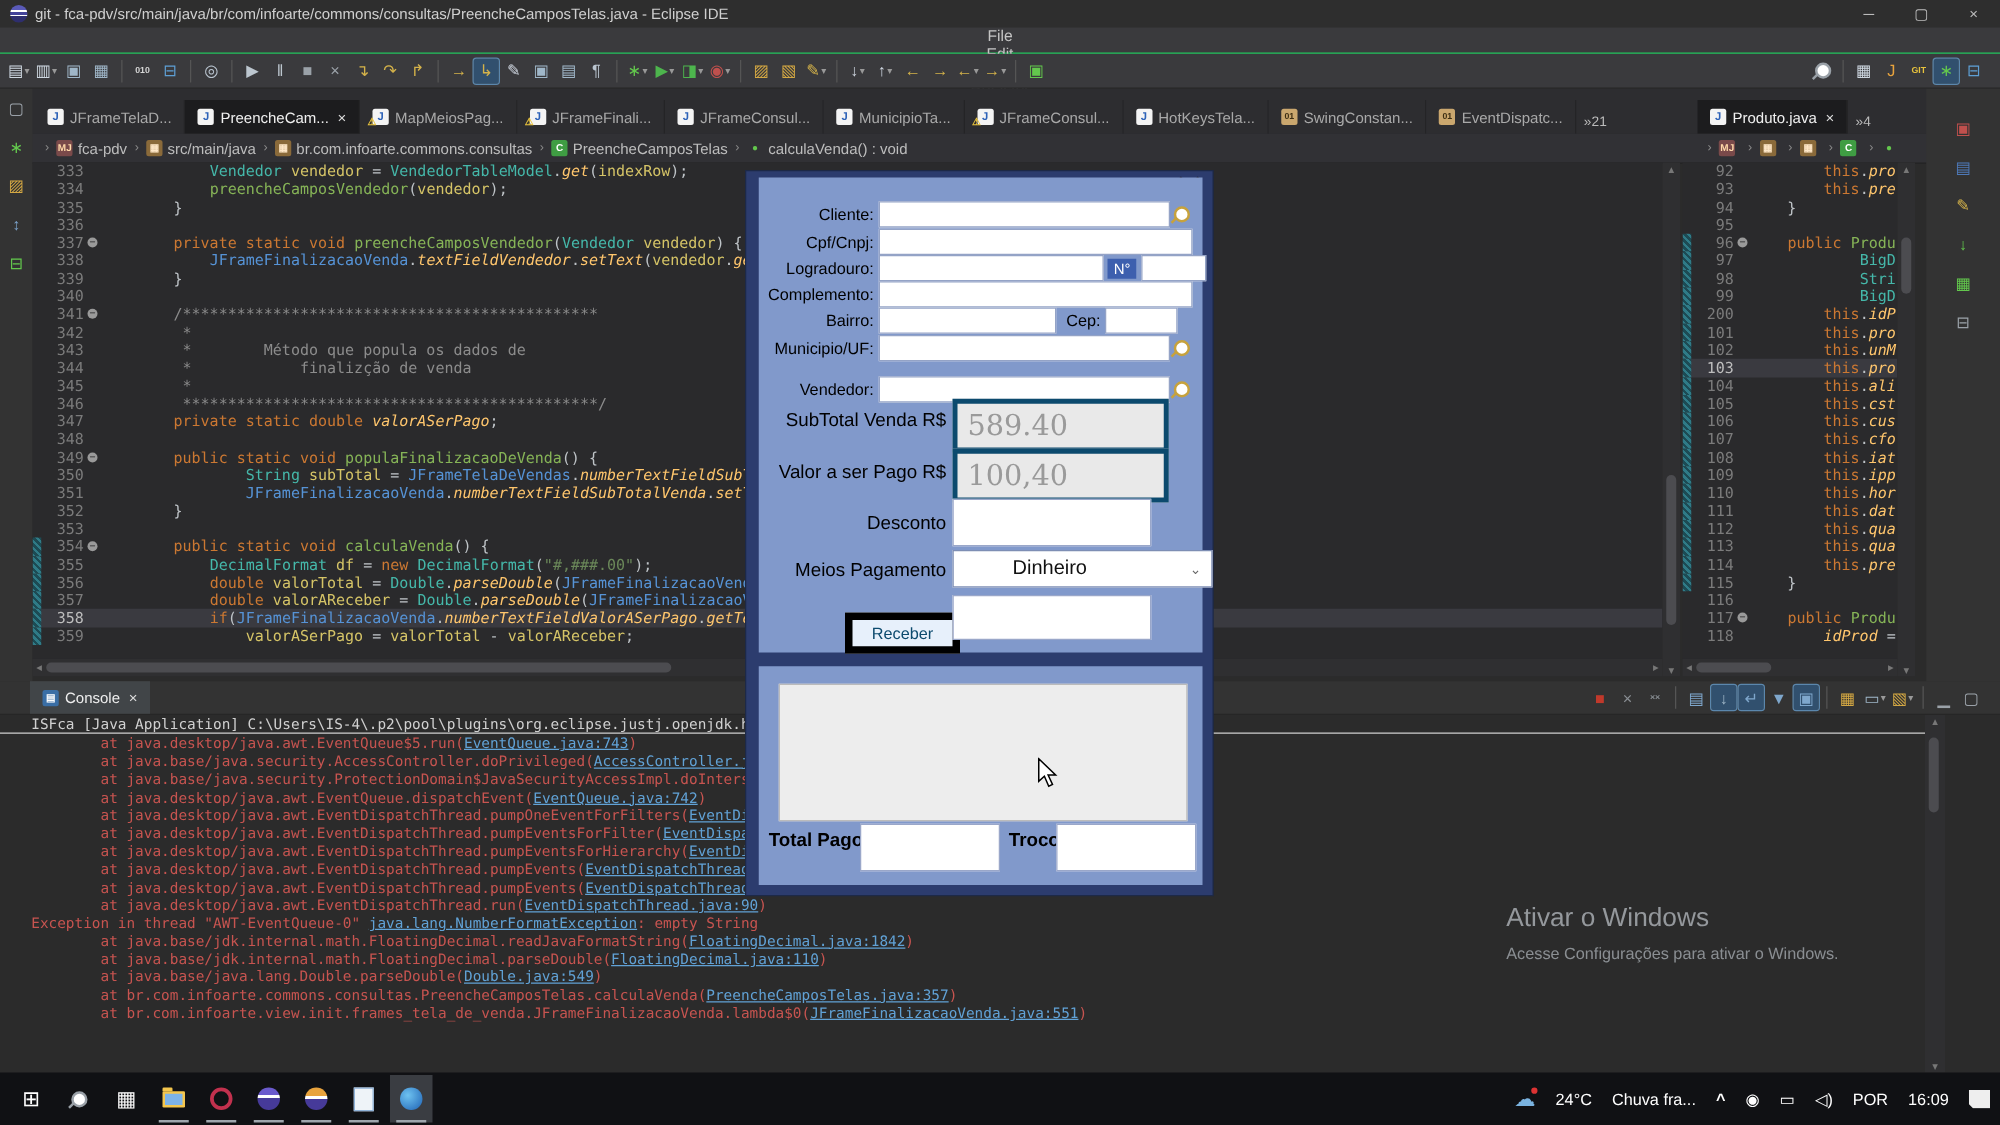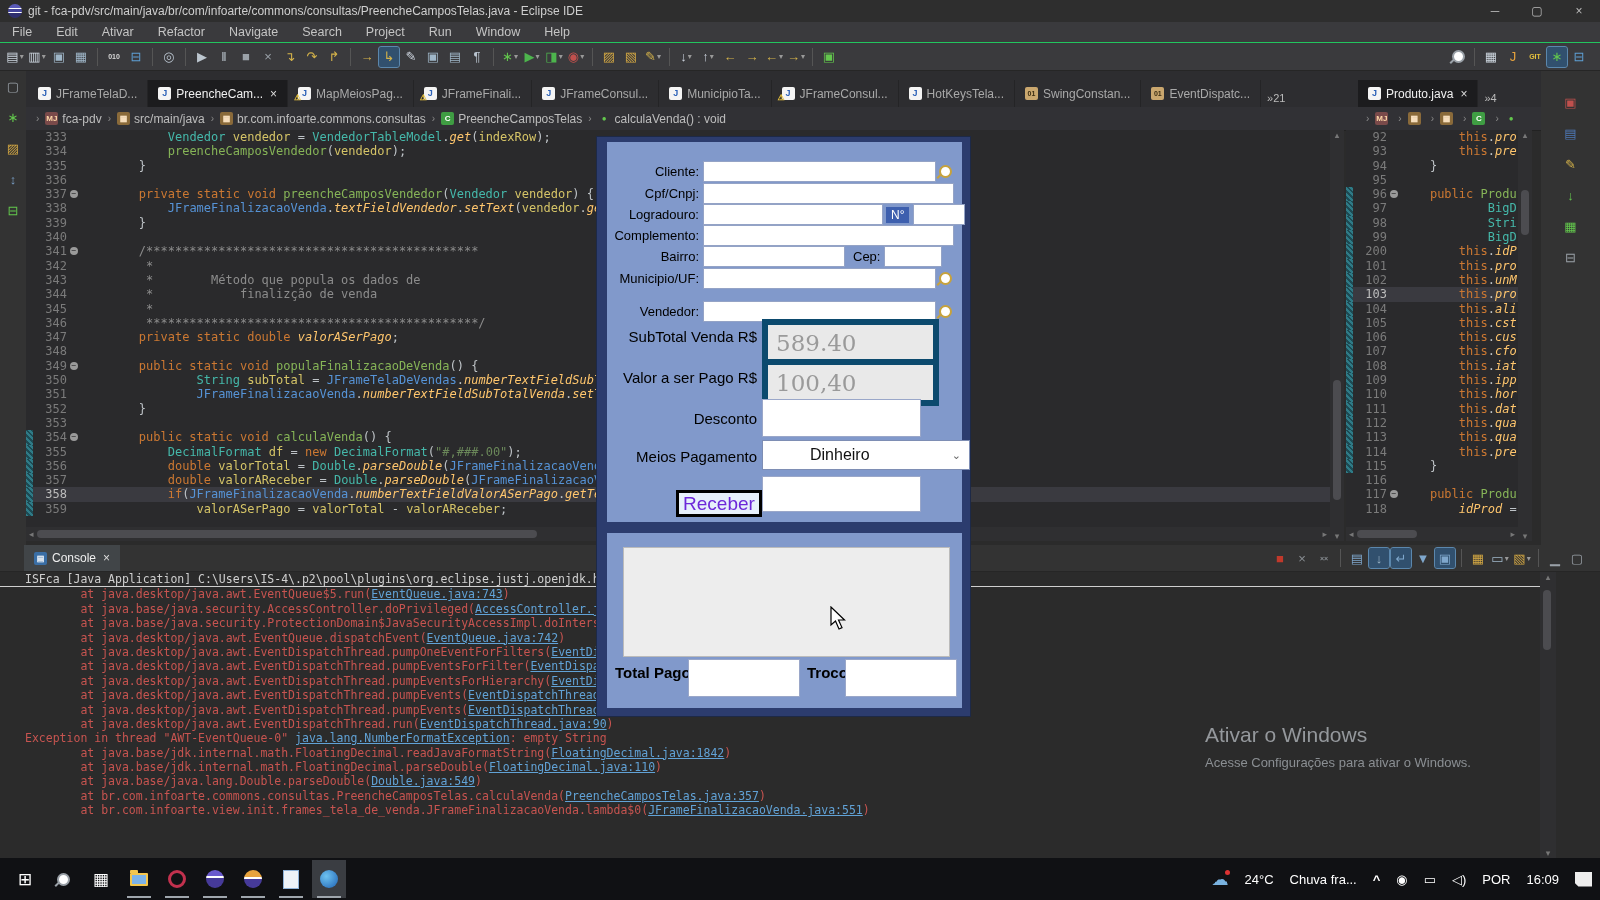--- a/index.html
+++ b/index.html
@@ -7,21 +7,21 @@
         font-family:"Liberation Sans",sans-serif;background:#2b2b2b;color:#ccc;}
   .abs{position:absolute;}
   
   #titlebar{position:absolute;left:0;top:0;width:1600px;height:22px;background:#2e2e2e;
             display:flex;align-items:center;font-size:12px;color:#cfcfcf;}
   .app-logo{width:14px;height:14px;border-radius:50%;margin:0 6px 0 8px;
             background:linear-gradient(#5a5ab8 0 30%,#fff 30% 38%,#43439a 38% 55%,#fff 55% 63%,#2e2e6e 63% 100%);}
   .wbtns{margin-left:auto;display:flex;height:22px;}
   .wbtn{width:42px;text-align:center;line-height:22px;color:#bbb;font-size:12px;}
   #menubar{position:absolute;left:0;top:22px;width:1600px;height:20px;background:#3a3a3d;
-           display:flex;align-items:center;font-size:12.5px;color:#c4c4c4;border-bottom:3px solid #22c55e;}
+           display:flex;align-items:center;font-size:12.5px;color:#c4c4c4;border-bottom:3px solid #22c55e;flex-direction:column;}
   #menubar span{padding:0 12px;}
   #toolbar{position:absolute;left:0;top:43px;width:1600px;height:27px;background:#3a3a3d;
            display:flex;align-items:center;border-bottom:1px solid #262626;}
   .tico{display:inline-flex;align-items:center;justify-content:center;min-width:20px;height:20px;
         margin:0 1px;font-size:13px;border-radius:2px;}
   .tico.act{background:#31506e;outline:1px solid #5b87ad;}
   .tico .car{font-size:8px;color:#999;margin-left:1px;}
   .tsep{width:1px;height:18px;background:#555;margin:0 5px;}
   .tico.txt{font-size:7px;font-weight:bold;letter-spacing:0;}
   #toolbar .right-cluster{margin-left:auto;display:flex;align-items:center;margin-right:10px;}
@@ -112,28 +112,28 @@
   #dpBot{top:396px;height:175px;}
   .frow{position:absolute;left:0;display:flex;align-items:center;height:21px;width:347px;}
   .flabel{width:92px;text-align:right;color:#000;font-size:13px;flex:0 0 92px;}
   .finput{background:#fff;border:1px solid #94a3c6;height:19px;margin-left:4px;flex:1;}
   .finput.fixed{flex:none;}
   .chip{background:#3d5fae;color:#fff;font-size:12px;padding:1px 5px;margin-left:3px;}
   .ceplab{margin-left:8px;font-size:13px;color:#000;}
   .lenswrap{width:18px;flex:0 0 18px;display:flex;justify-content:center;}
   .biglabel{position:absolute;font-weight:normal;font-size:15px;color:#000;text-align:right;width:148px;}
   .grayfield{position:absolute;left:155px;width:157px;height:35px;background:#e9e9e9;
-             border:6px solid #0c4a6e;color:#9a9a9a;font-family:"DejaVu Serif",serif;
+             border:4px solid #0c4a6e;color:#9a9a9a;font-family:"DejaVu Serif",serif;
              font-size:23px;padding-left:8px;display:flex;align-items:center;}
   .whitefield{position:absolute;left:155px;width:157px;background:#fff;border:1px solid #9aa7c9;}
   #meiosBox{position:absolute;left:155px;width:159px;height:28px;background:#fff;border:1px solid #7e8eb4;
             display:flex;align-items:center;font-size:16px;color:#111;padding-left:8px;}
   #meiosBox .dd{margin-left:auto;margin-right:8px;color:#666;font-size:11px;}
   #receberBtn{position:absolute;left:69px;top:348px;width:80px;height:21px;background:#e7f0fb;
-              border:3px solid #000000;font-size:19px;color:#6d28d9;display:flex;
+              border:6px solid #000000;font-size:13px;color:#0c4a6e;display:flex;
               align-items:center;justify-content:center;}
   #grayArea{position:absolute;left:16px;top:14px;width:325px;height:108px;background:#ededed;
             border:1px solid #bbb;}
   .botlab{position:absolute;font-weight:bold;font-size:15px;color:#000;}
   .botfield{position:absolute;background:#fff;border:1px solid #9aa7c9;height:36px;}
   
   #taskbar{position:absolute;left:0;top:858px;width:1600px;height:42px;background:#101114;
            display:flex;align-items:center;color:#fff;}
   .tbitem{width:34px;height:38px;display:flex;align-items:center;justify-content:center;
           margin:0 2px;position:relative;font-size:17px;}

